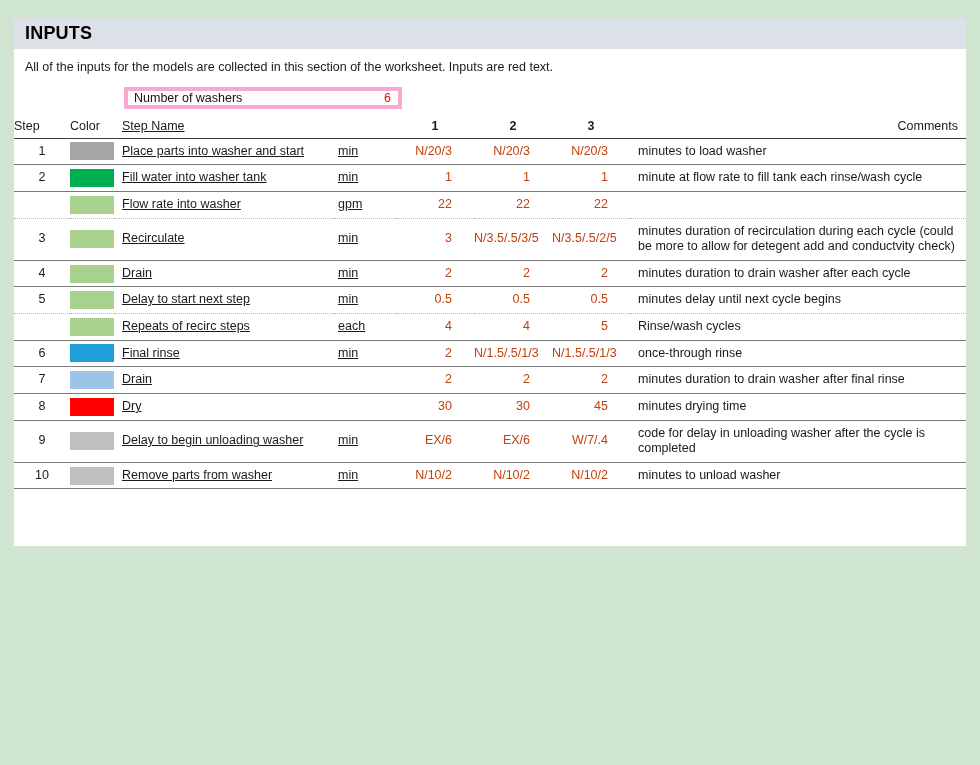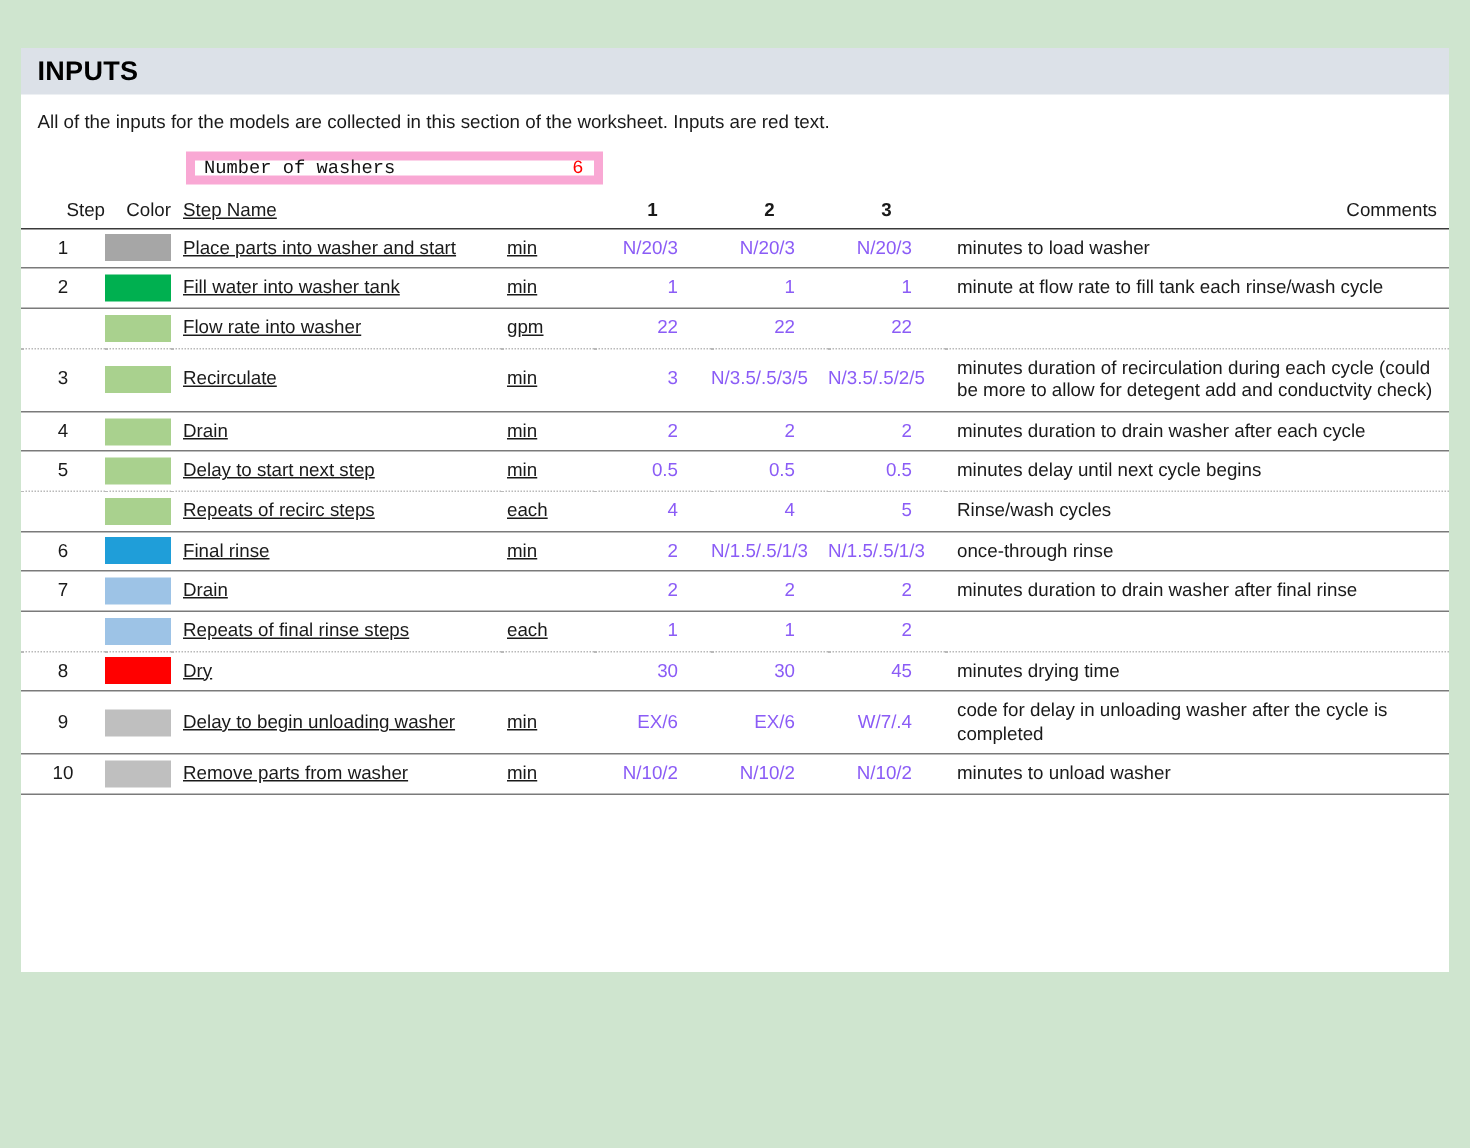--- a/index.html
+++ b/index.html
@@ -5,41 +5,40 @@
   html,body{margin:0;padding:0;}
   body{
     width:980px;height:765px;
     background:#cfe5cf;
     font-family:"Liberation Sans", sans-serif;
     font-size:12.5px;
     color:#1a1a1a;
     overflow:hidden;
   }
   .sheet{
-    position:absolute;left:14px;top:32px;width:952px;height:616px;
+    position:absolute;left:14px;top:18px;width:952px;height:528px;
     background:#ffffff;
   }
   
   .banner{
     height:31px;background:#dce1e8;
     display:flex;align-items:center;
     padding-left:11px;box-sizing:border-box;
   }
   .banner-title{font-size:18px;font-weight:bold;letter-spacing:.2px;color:#000;}
   .intro{
     padding:11px 0 0 11px;font-size:12.5px;color:#1a1a1a;
   }
   
   .washer-wrap{position:relative;height:42px;}
   .washer-box{
     position:absolute;left:110px;top:13px;width:278px;height:22px;
-    border:6px solid #f9a8d4;background:#fff;
+    border:4px solid #f9a8d4;background:#fff;
     display:flex;align-items:center;box-sizing:border-box;
     padding:0 7px 0 6px;
-    font-family:Liberation Mono, monospace;
   }
   .washer-label{flex:1;font-size:12.5px;color:#111;}
   .washer-value{color:#ff0000;font-size:12.5px;}
   
   table.grid{border-collapse:collapse;width:952px;table-layout:fixed;}
   table.grid td,table.grid th{
     padding:0;vertical-align:middle;font-weight:normal;
     font-size:12.5px;line-height:1.25;
   }
   .c-step{width:56px;text-align:center;}
@@ -51,30 +50,30 @@
   
   .grp-title{
     text-align:center;font-weight:bold;font-size:12.5px;
     border-bottom:1.2px solid #3a3a3a;
     padding:2px 0 2px 0 !important;
   }
   .hdr td{
     padding-top:3px !important;padding-bottom:3px !important;
     border-bottom:1.3px solid #3a3a3a;
   }
-  .hdr .c-step,.hdr .c-color{text-align:right;}
+  .hdr .c-step,.hdr .c-color{text-align:left;}
   .hdr .c-name{text-align:left;}
   .hdr .c-r{text-align:center;padding-right:0 !important;font-weight:bold;}
   .hdr .c-com{text-align:right;}
   .hdr td{font-weight:bold;}
   .hdr .c-step,.hdr .c-color,.hdr .c-name,.hdr .c-com{font-weight:normal;}
   
   tbody tr td{border-bottom:1px dotted #b9b9b9;}
   tr.solid td{border-bottom:1.1px solid #7a7a7a;}
-  .val{color:#8b5cf6;}
+  .val{color:#c2410c;}
   .cellpad{padding-top:5px !important;padding-bottom:5px !important;}
   .swatch{width:100%;height:100%;min-height:18px;display:block;}
   td.c-color{padding:0 !important;}
   td.c-color .swatch{height:100%;}
 </style>
 </head>
 <body>
 
 <div class="sheet">
 
@@ -206,32 +205,20 @@
           <td class="c-color">
             <span class="swatch" style="background: rgb(157, 195, 230);"></span>
           </td>
           <td class="c-name cellpad">Drain</td>
           <td class="c-unit cellpad"></td>
           <td class="c-r val cellpad">2</td>
           <td class="c-r val cellpad">2</td>
           <td class="c-r val cellpad">2</td>
           <td class="c-com cellpad">minutes duration to drain washer after final rinse</td>
         </tr>
-        <tr>
-          <td class="c-step cellpad"></td>
-          <td class="c-color">
-            <span class="swatch" style="background: rgb(157, 195, 230);"></span>
-          </td>
-          <td class="c-name cellpad">Repeats of final rinse steps</td>
-          <td class="c-unit cellpad">each</td>
-          <td class="c-r val cellpad">1</td>
-          <td class="c-r val cellpad">1</td>
-          <td class="c-r val cellpad">2</td>
-          <td class="c-com cellpad"></td>
-        </tr>
         <tr class="solid">
           <td class="c-step cellpad">8</td>
           <td class="c-color">
             <span class="swatch" style="background: rgb(255, 0, 0);"></span>
           </td>
           <td class="c-name cellpad">Dry</td>
           <td class="c-unit cellpad"></td>
           <td class="c-r val cellpad">30</td>
           <td class="c-r val cellpad">30</td>
           <td class="c-r val cellpad">45</td>

